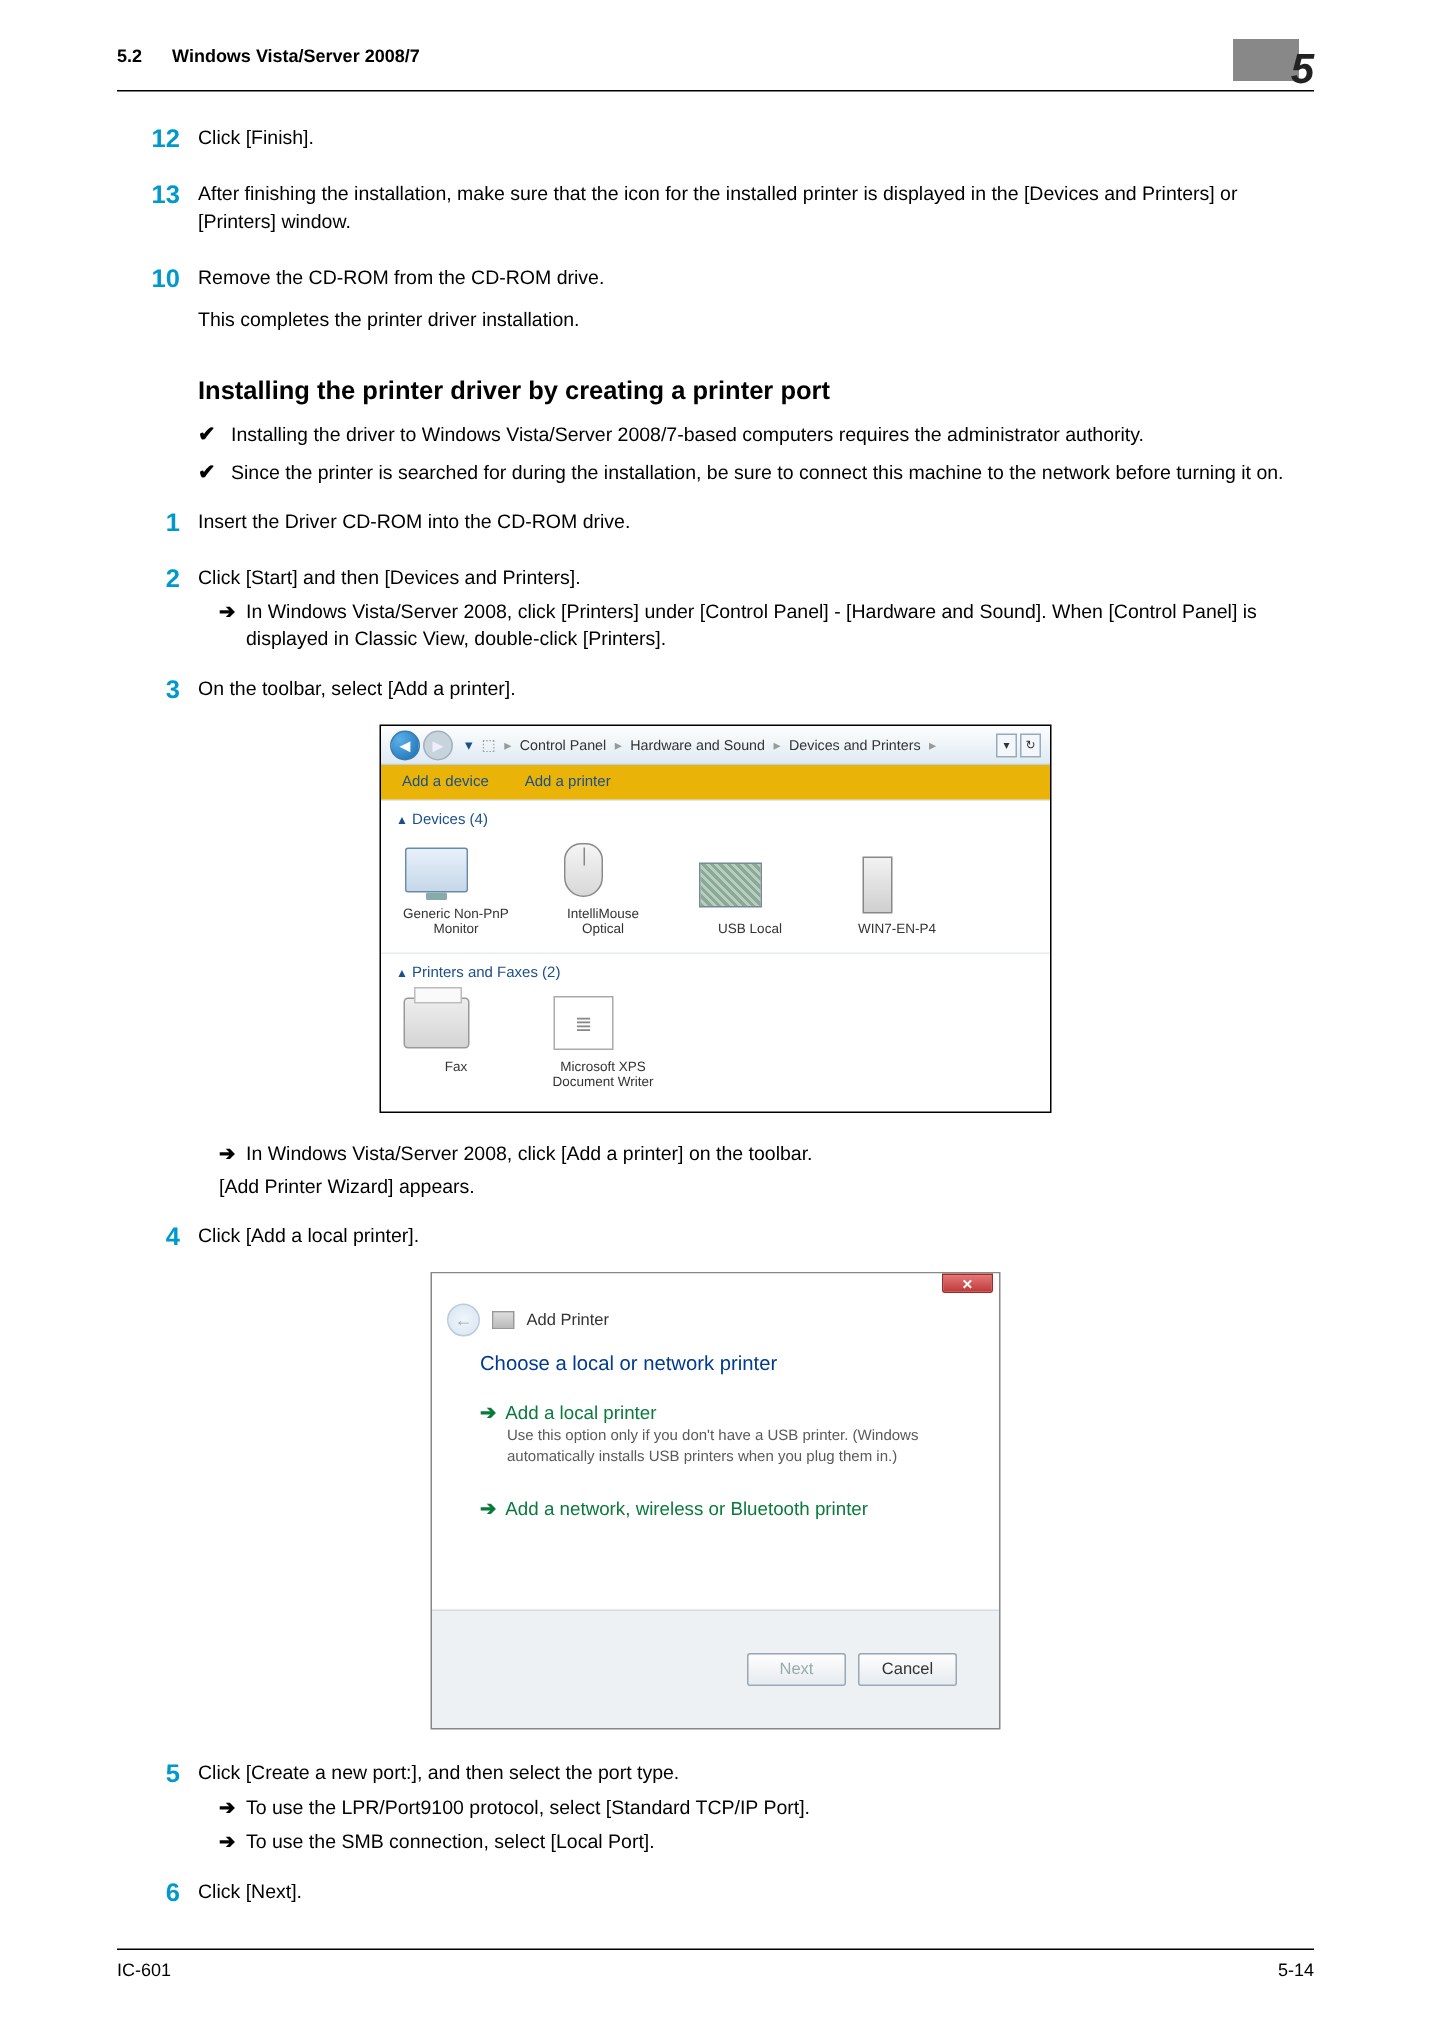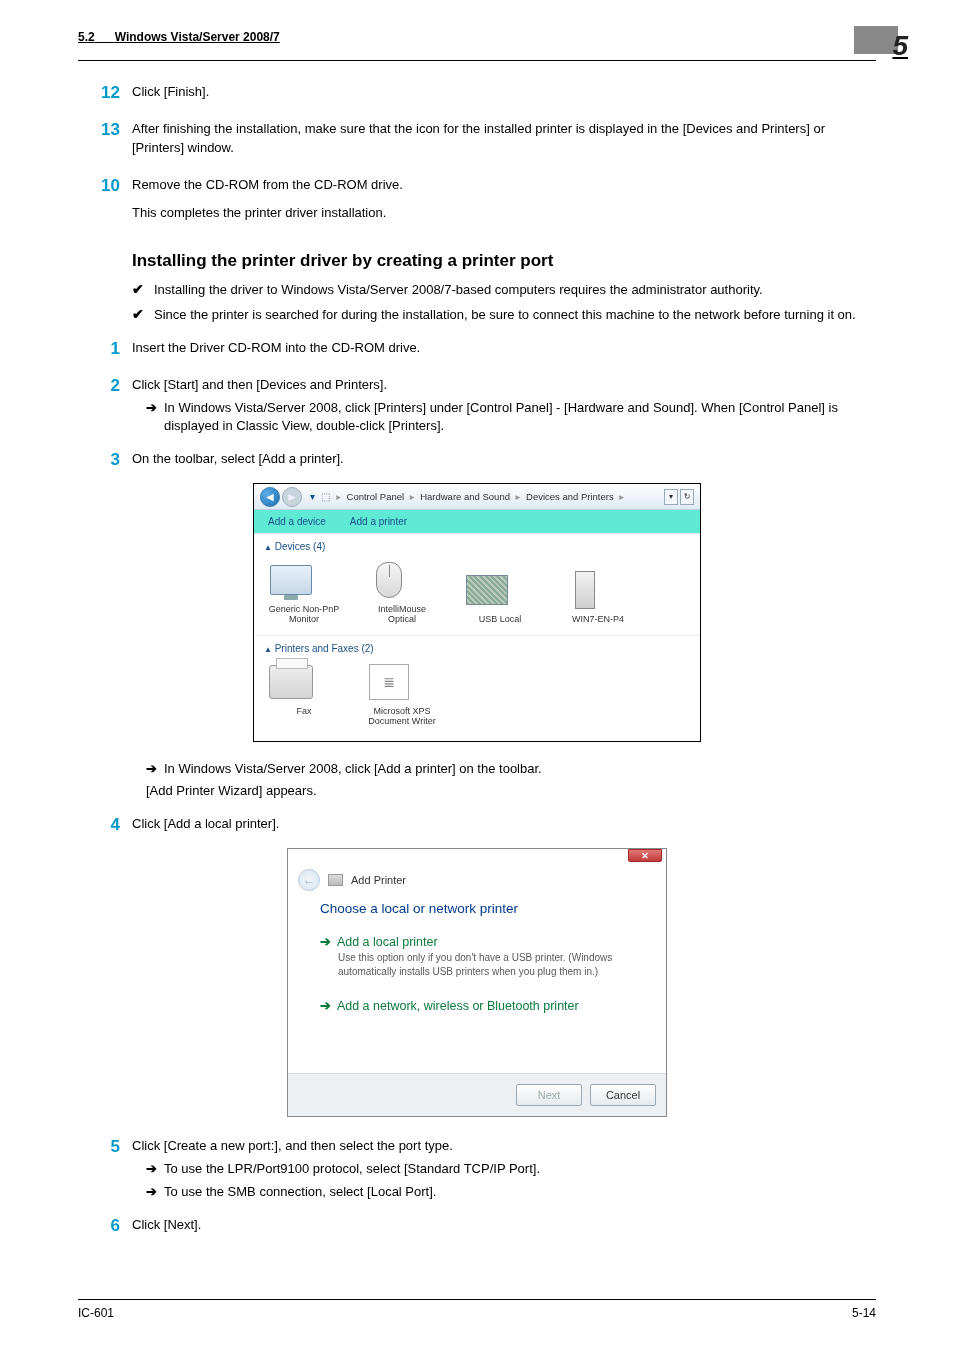--- a/index.html
+++ b/index.html
@@ -9,22 +9,21 @@
     color: #000;
     width: 954px;
     margin: 0 auto;
     position: relative;
     min-height: 1350px;
   }
   .page-header {
     display: flex;
     justify-content: space-between;
     align-items: flex-start;
-    padding: 24px 46px 0 78px;
-    text-decoration: underline;
+    padding: 24px 78px 0 78px;
   }
   .hdr-left {
     font-size: 12px;
     font-weight: bold;
     padding-top: 6px;
   }
   .hdr-right {
     display: flex;
     align-items: center;
   }
@@ -155,21 +154,21 @@
     font-size: 8px;
     display:flex; align-items:center; justify-content:center;
   }
   .ss1-toolbar {
     display: flex;
     gap: 24px;
     padding: 6px 14px;
     font-size: 10px;
     color: #1a4f8a;
     border-bottom: 1px solid #e0e6ec;
-    background: #5eead4;
+    background: #eab308;
   }
   .ss1-section-hdr {
     color: #1a4f8a;
     font-size: 10px;
     padding: 7px 10px 2px 10px;
   }
   .ss1-devices {
     display: flex;
     gap: 26px;
     padding: 6px 14px 10px 14px;
@@ -286,21 +285,21 @@
     color: #0a7a3c; font-size: 12.5px;
   }
   .ss2-opt-arrow { color: #0a7a3c; font-size: 13px; font-weight: bold; }
   .ss2-opt-desc {
     color: #5a5a5a; font-size: 10px; line-height: 1.35;
     padding-left: 18px; margin-top: 2px;
   }
   .ss2-footer {
     border-top: 1px solid #d6dde3;
     background: #eef1f4;
-    padding: 10px;
+    padding: 28px;
     display: flex; justify-content: flex-end; gap: 8px;
   }
   .ss2-btn {
     min-width: 66px; height: 22px;
     border: 1px solid #9aa8b5;
     background: linear-gradient(#fefefe,#e6ebef);
     font-size: 11px;
     display:flex; align-items:center; justify-content:center;
     border-radius: 2px;
   }

